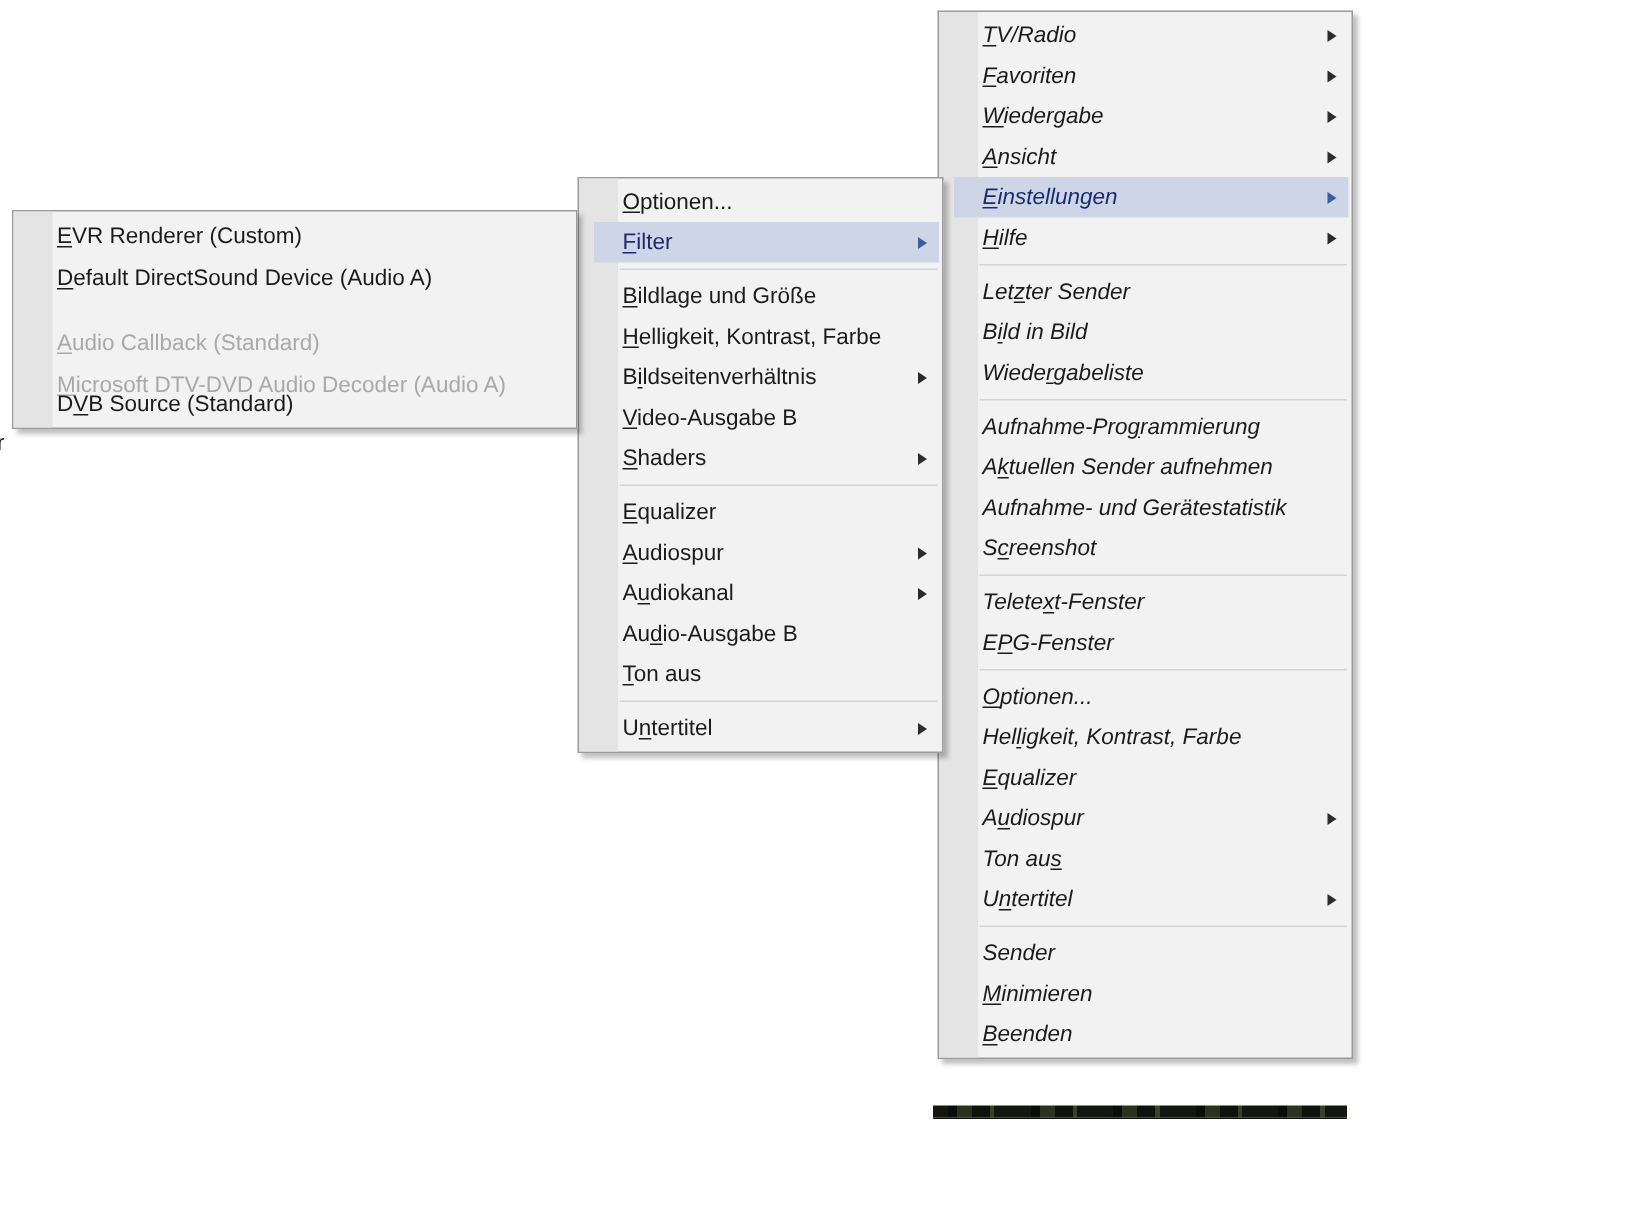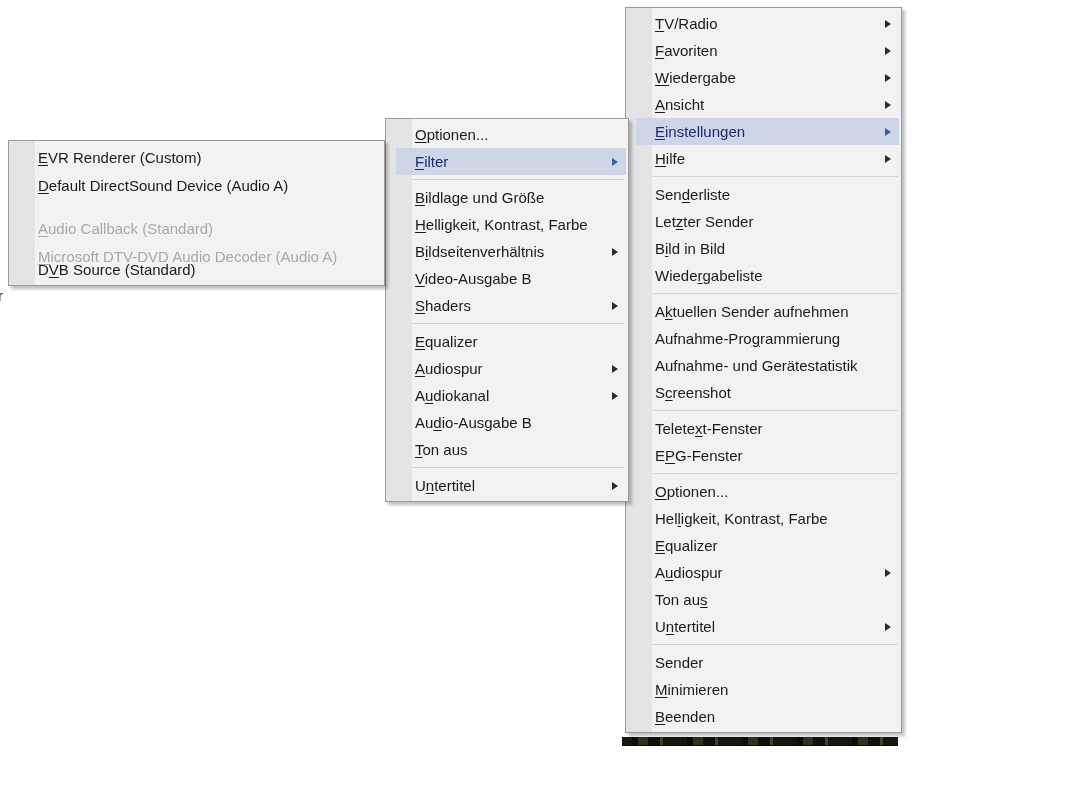--- a/index.html
+++ b/index.html
@@ -17,21 +17,21 @@
   }
   .menu{
     position:absolute;box-sizing:border-box;
     background:var(--menu-bg);border:1px solid var(--menu-border);
     padding:2px 0;box-shadow:3px 3px 3px rgba(0,0,0,.25);
   }
   .menu::before{
     content:"";position:absolute;left:0;top:0;bottom:0;width:26px;
     background:var(--gutter-bg);
   }
-  #menu-main{left:625px;top:7px;width:277px;z-index:1;}
+  #menu-main{left:625px;top:7px;width:277px;z-index:1;font-style:italic;}
   #menu-einstellungen{left:385px;top:118px;width:244px;z-index:2;}
   #menu-filter{left:8px;top:140px;width:377px;z-index:3;}
   .mi{position:relative;height:27px;display:flex;align-items:center;cursor:default;}
   #menu-filter .mi{height:28px;align-items:center;}
   .mi.hl::before{
     content:"";position:absolute;left:10px;right:2px;top:0;bottom:0;
     background:var(--highlight-bg);
   }
   .lab{position:relative;padding-left:29px;white-space:nowrap;}
   .mi.hl .lab{color:var(--highlight-text);}
@@ -84,37 +84,34 @@
       <div class="mi hl">
         <span class="lab"><u>E</u>instellungen</span>
         <span class="arrow"></span>
       </div>
       <div class="mi">
         <span class="lab"><u>H</u>ilfe</span>
         <span class="arrow"></span>
       </div>
       <div class="sep"></div>
       <div class="mi">
-        <span class="lab">Sen<u>d</u>erliste</span>
-      </div>
-      <div class="mi">
         <span class="lab">Let<u>z</u>ter Sender</span>
       </div>
       <div class="mi">
         <span class="lab">B<u>i</u>ld in Bild</span>
       </div>
       <div class="mi">
         <span class="lab">Wiede<u>r</u>gabeliste</span>
       </div>
       <div class="sep"></div>
       <div class="mi">
+        <span class="lab">Aufnahme-Pro<u>g</u>rammierung</span>
+      </div>
+      <div class="mi">
         <span class="lab">A<u>k</u>tuellen Sender aufnehmen</span>
-      </div>
-      <div class="mi">
-        <span class="lab">Aufnahme-Pro<u>g</u>rammierung</span>
       </div>
       <div class="mi">
         <span class="lab">Aufnahme- und Gerätestatistik</span>
       </div>
       <div class="mi">
         <span class="lab">S<u>c</u>reenshot</span>
       </div>
       <div class="sep"></div>
       <div class="mi">
         <span class="lab">Telete<u>x</u>t-Fenster</span>

